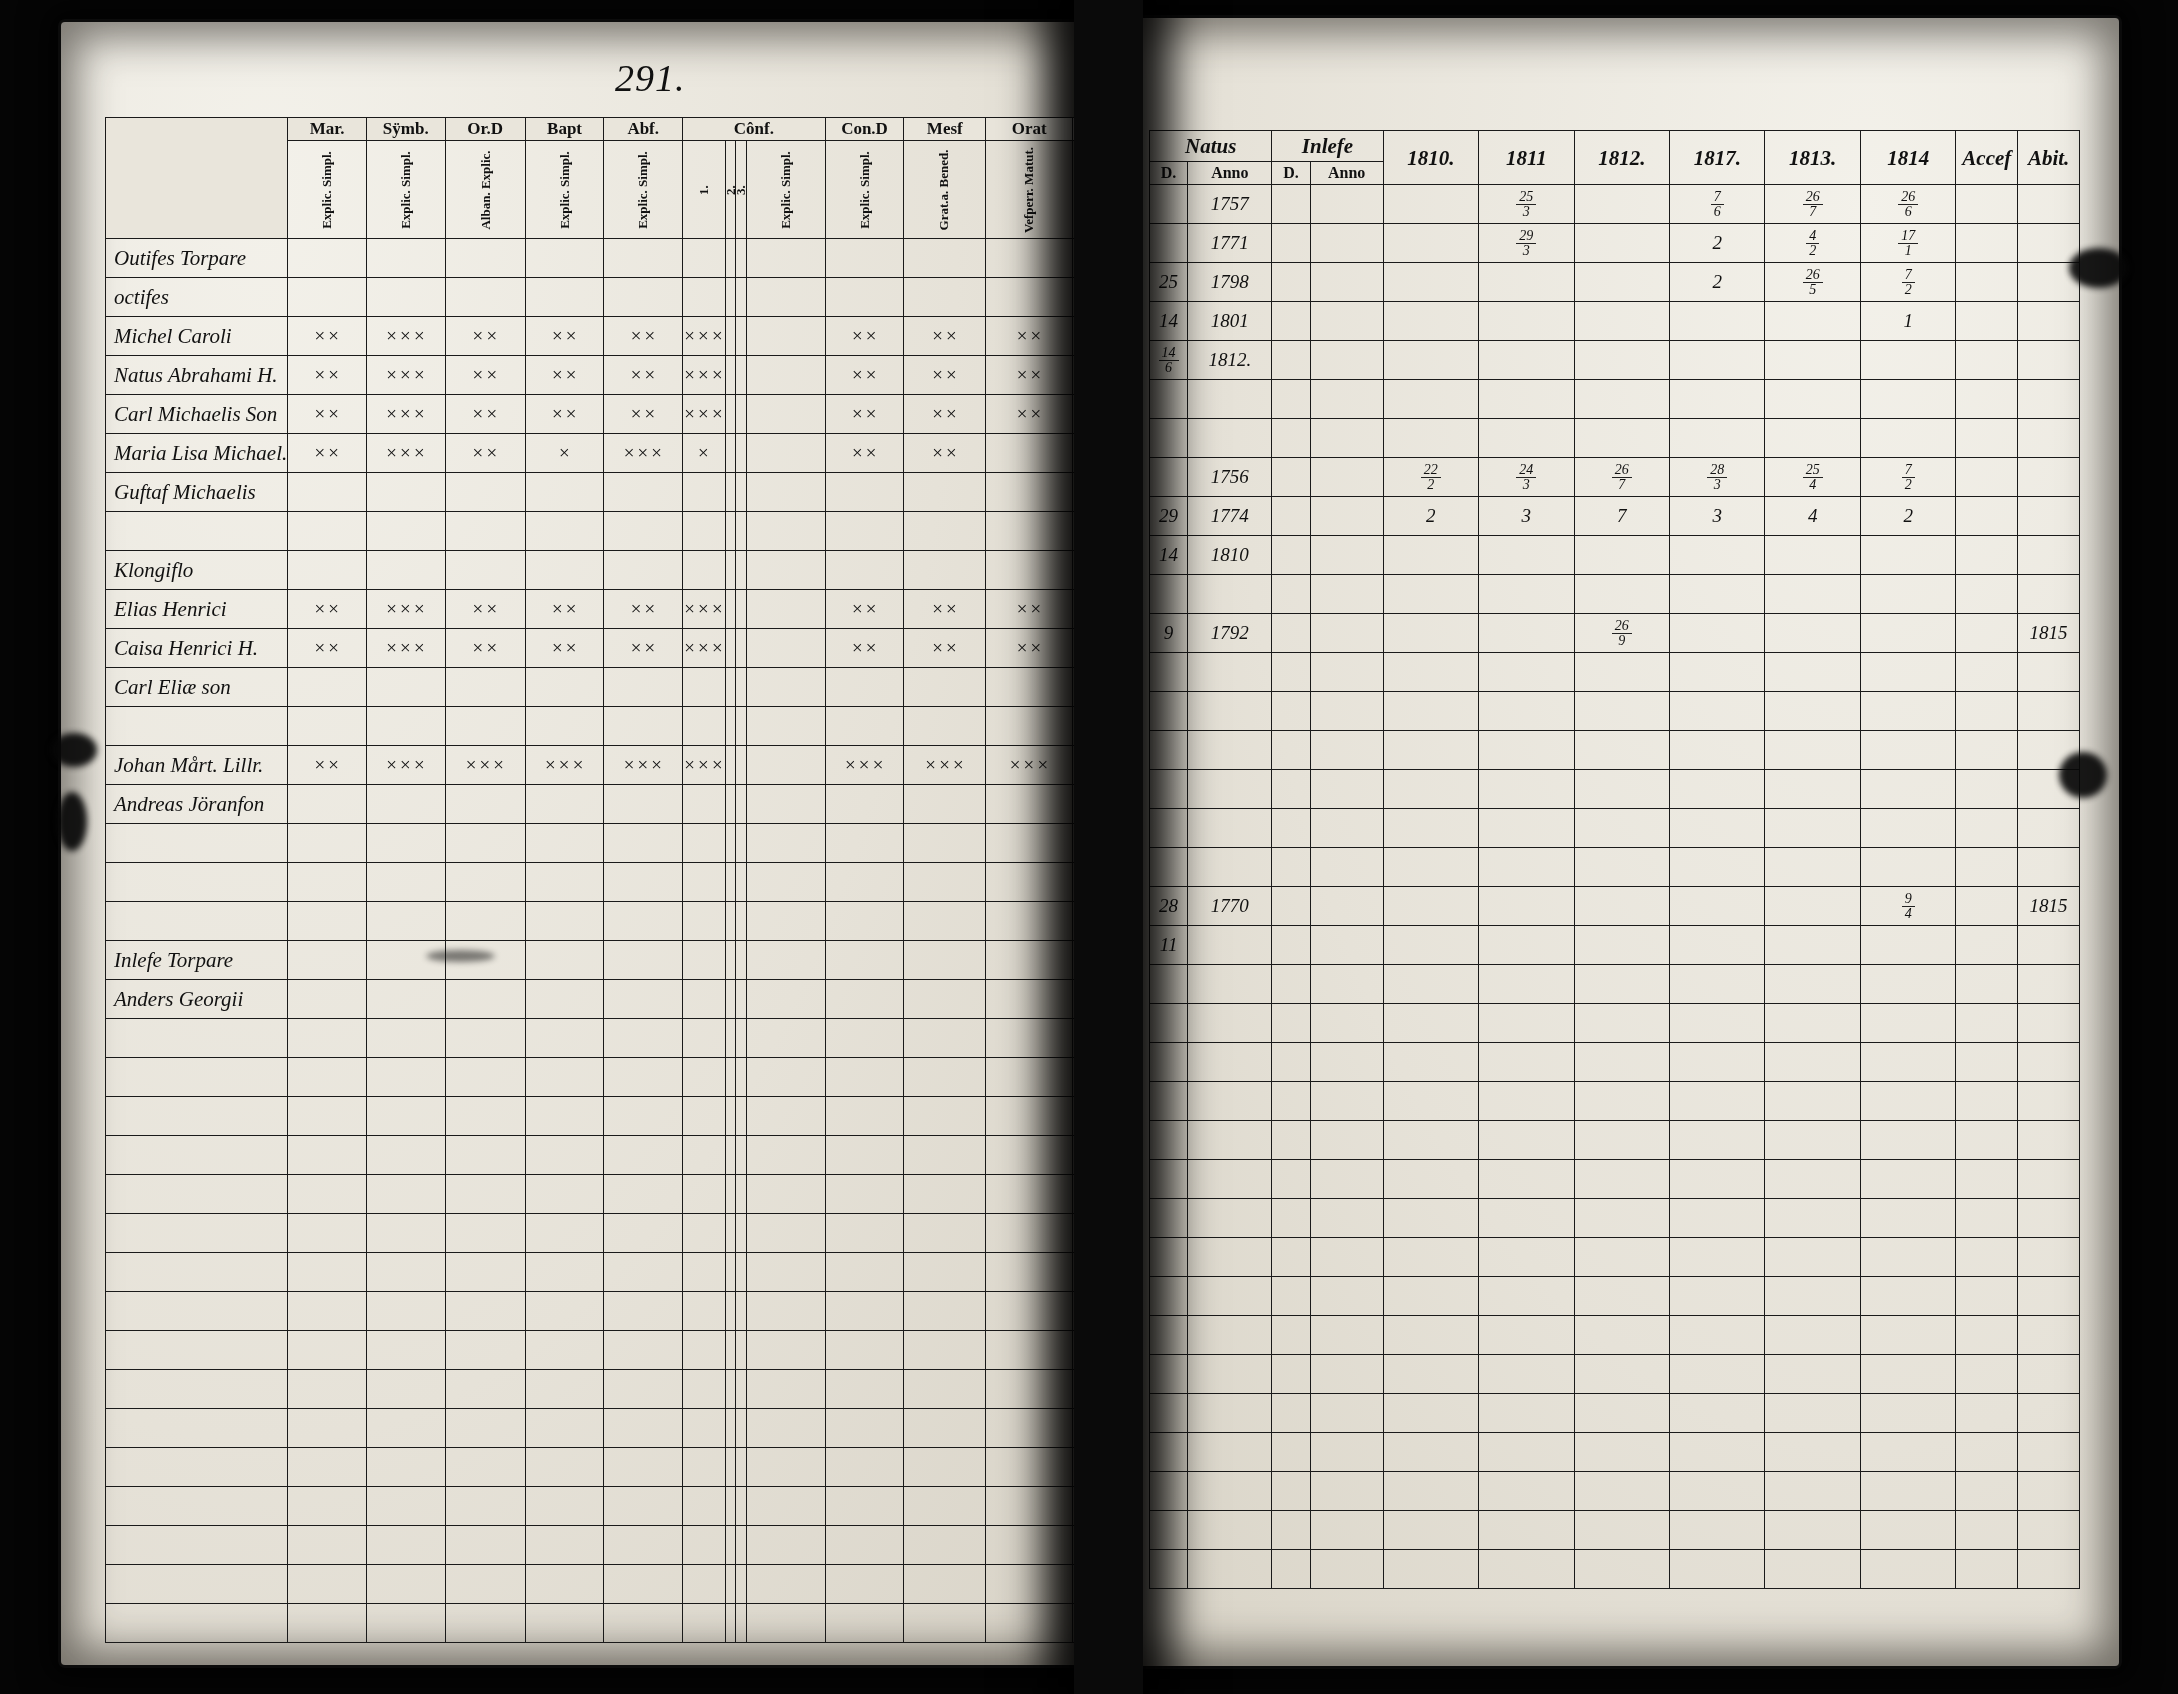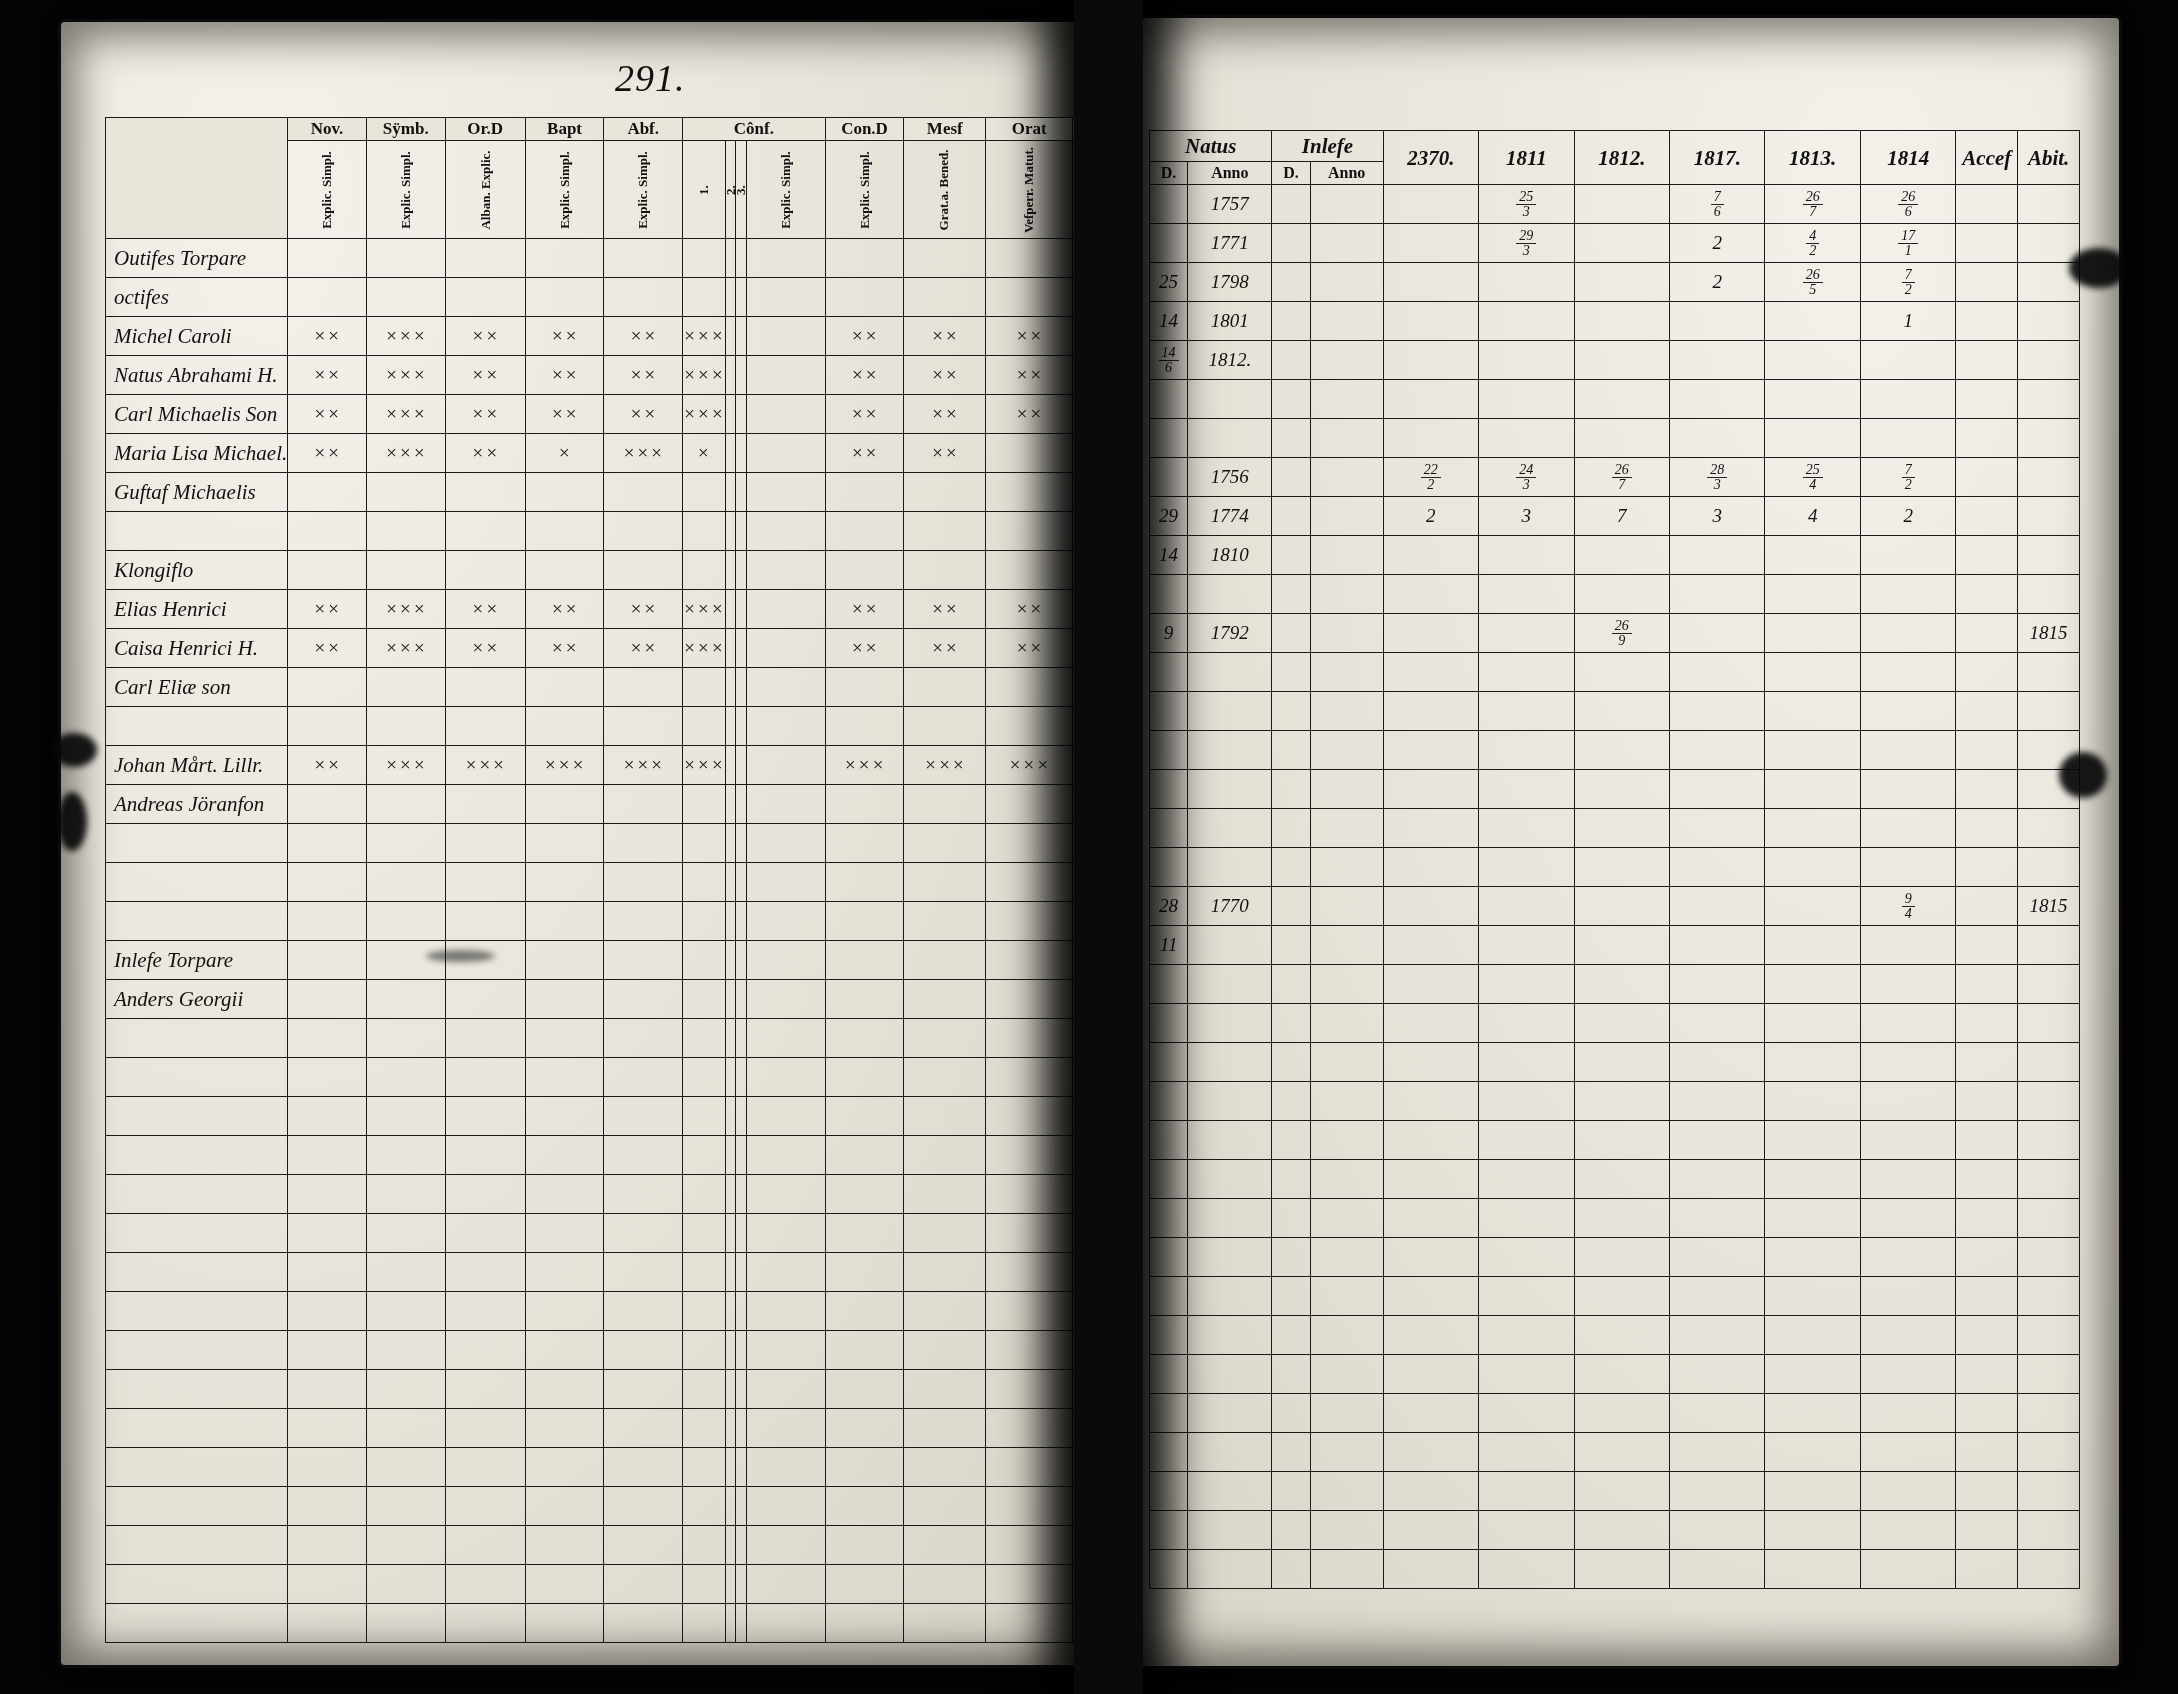--- a/index.html
+++ b/index.html
@@ -97,21 +97,21 @@
           <col style="width:44px">
           <col style="width:44px">
         <col style="width:44px">
           <col style="width:42px">
           <col style="width:38px">
         <col style="width:32px">
       </colgroup>
       <thead>
         <tr>
           <th class="hcell" rowspan="2"></th>
-          <th class="hcell">Nov.</th>
+          <th class="hcell">Mar.</th>
           <th class="hcell">Sÿmb.</th>
           <th class="hcell">Or.D</th>
           <th class="hcell">Bapt</th>
           <th class="hcell">Abf.</th>
           <th class="hcell" colspan="4">Cônf.</th>
           <th class="hcell">Con.D</th>
           <th class="hcell">Mesf</th>
           <th class="hcell">Orat</th>
           <th class="hcell">Quæl</th>
           <th class="hcell">Tabe</th>
@@ -840,21 +840,21 @@
         <col style="width:85px">
           <col style="width:85px">
           <col style="width:85px">
         <col style="width:55px">
           <col style="width:55px">
       </colgroup>
       <thead>
         <tr>
           <th class="hcell" colspan="2">Natus</th>
           <th class="hcell" colspan="2">Inlefe</th>
-          <th class="hcell" rowspan="2">2370.</th>
+          <th class="hcell" rowspan="2">1810.</th>
           <th class="hcell" rowspan="2">1811</th>
           <th class="hcell" rowspan="2">1812.</th>
           <th class="hcell" rowspan="2">1817.</th>
           <th class="hcell" rowspan="2">1813.</th>
           <th class="hcell" rowspan="2">1814</th>
           <th class="hcell" rowspan="2">Accef</th>
           <th class="hcell" rowspan="2">Abit.</th>
         </tr>
         <tr>
           <td class="sub">D.</td>

